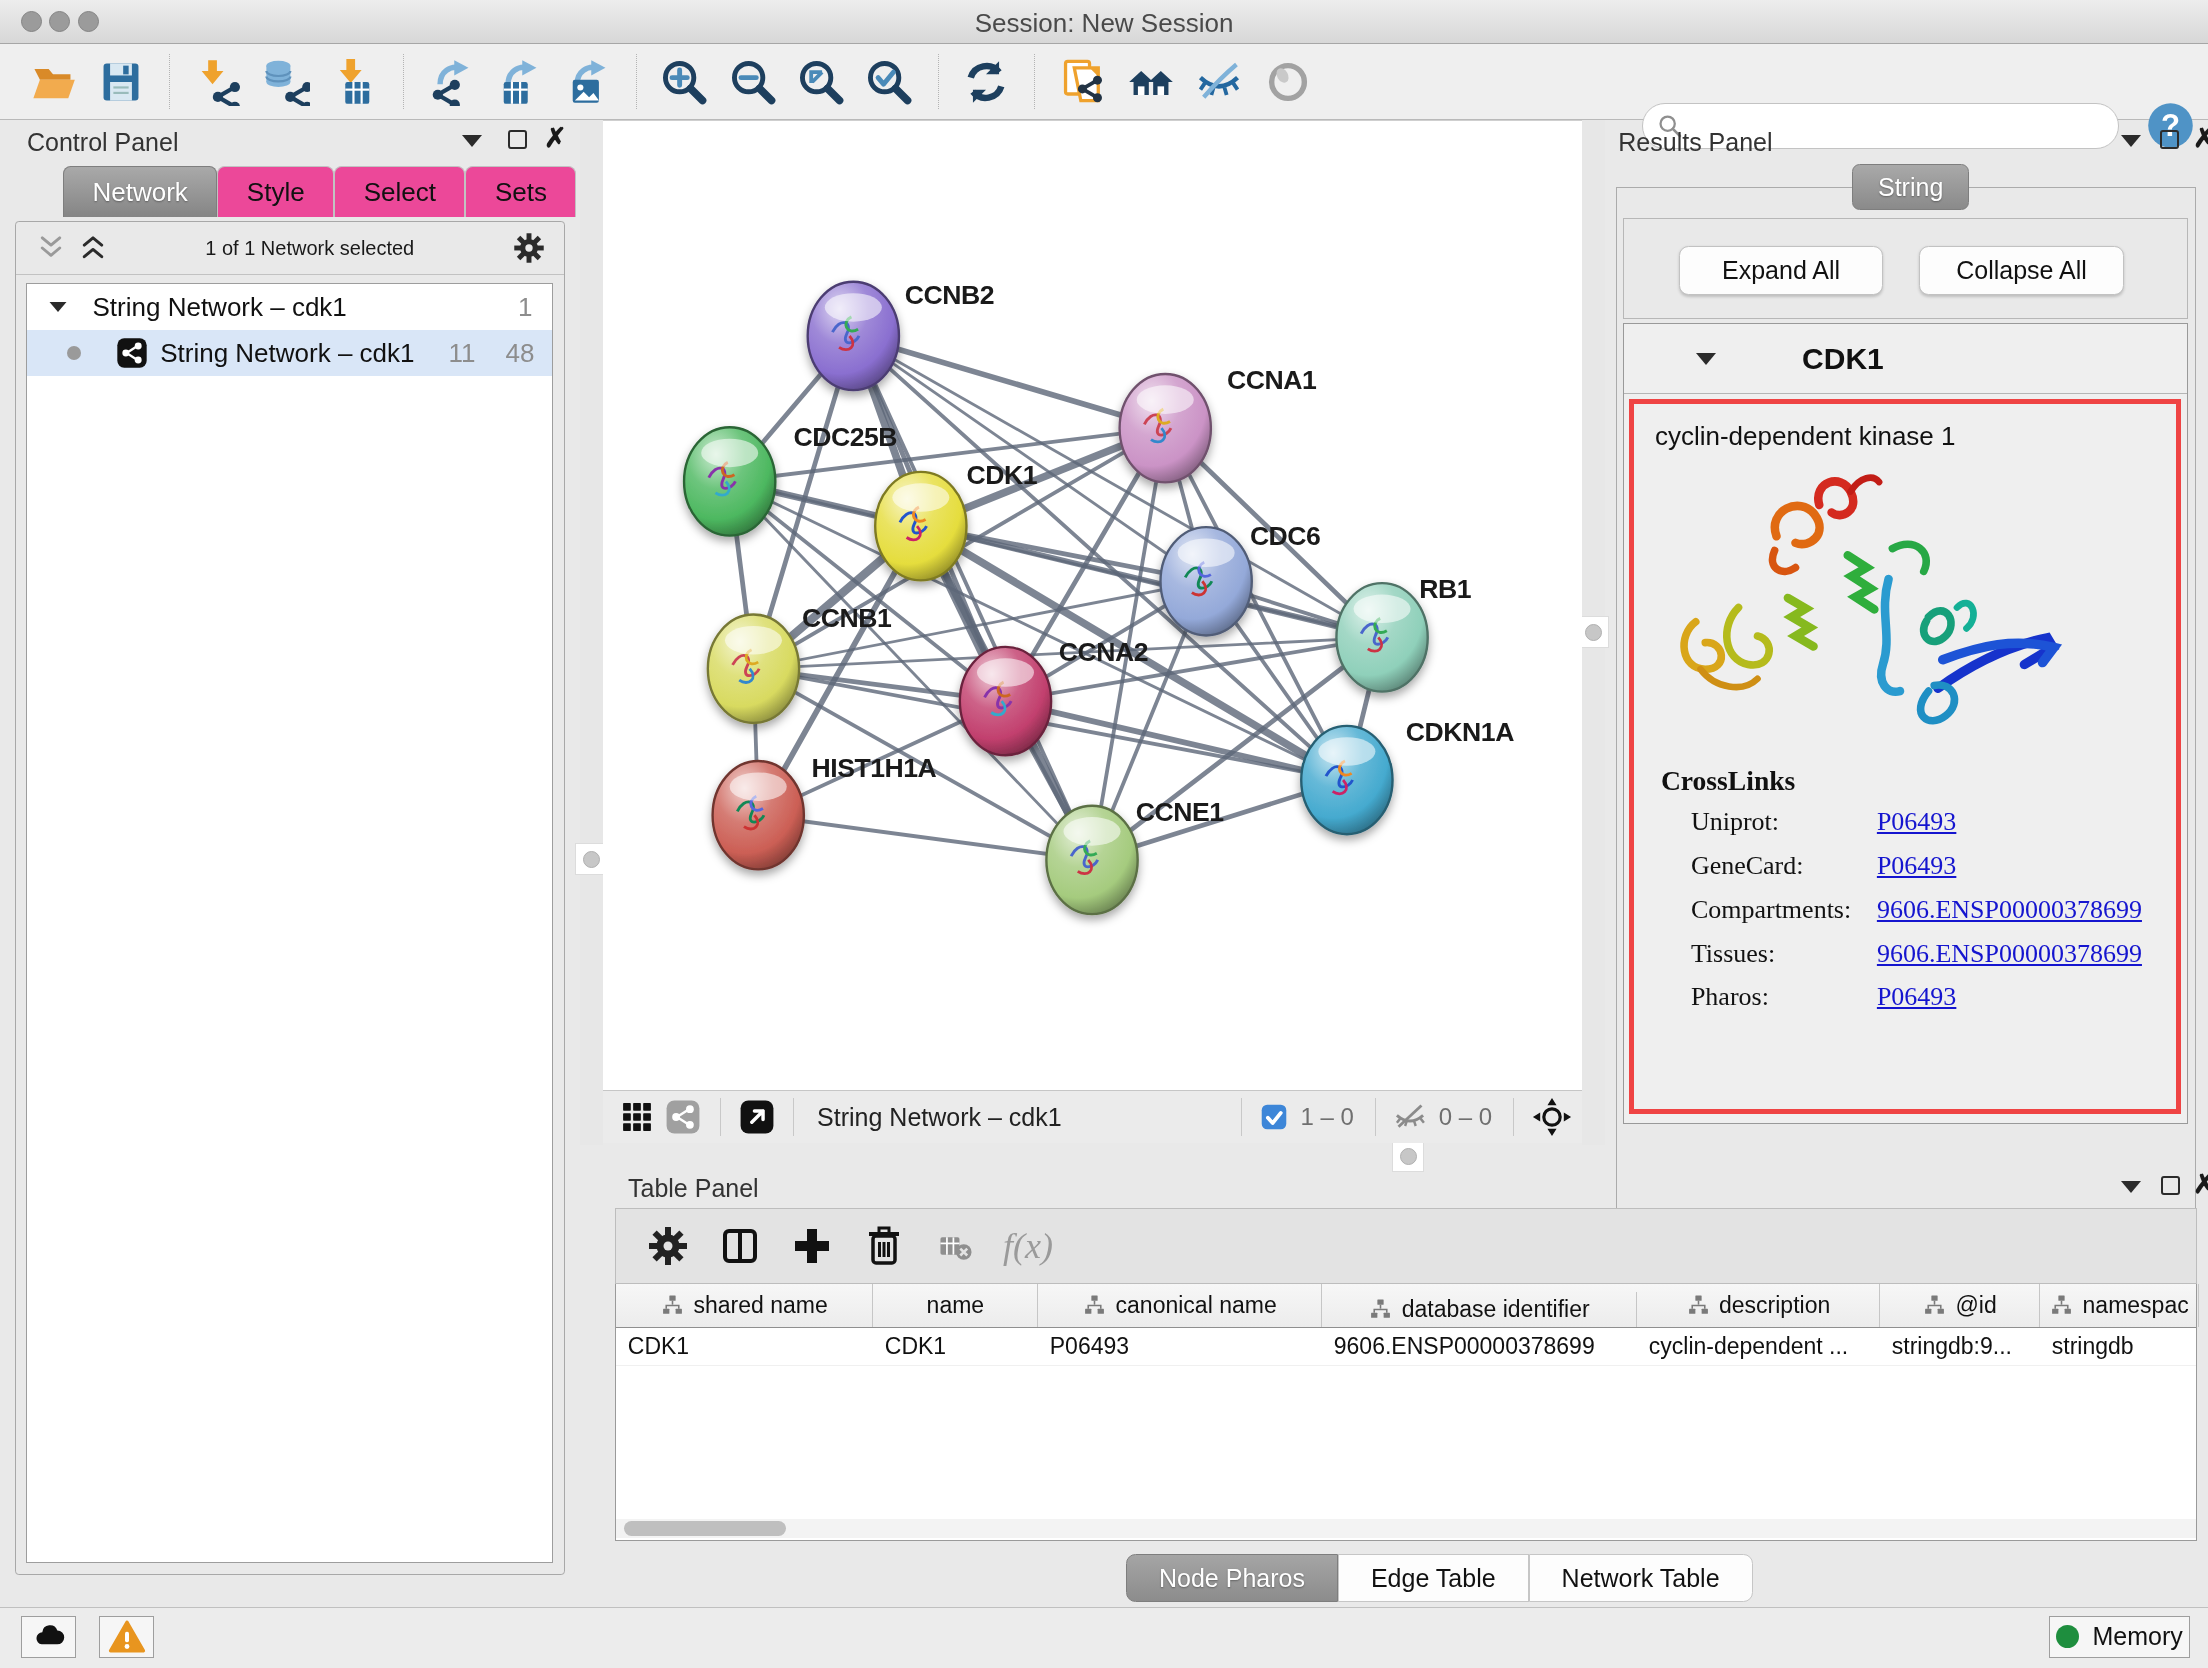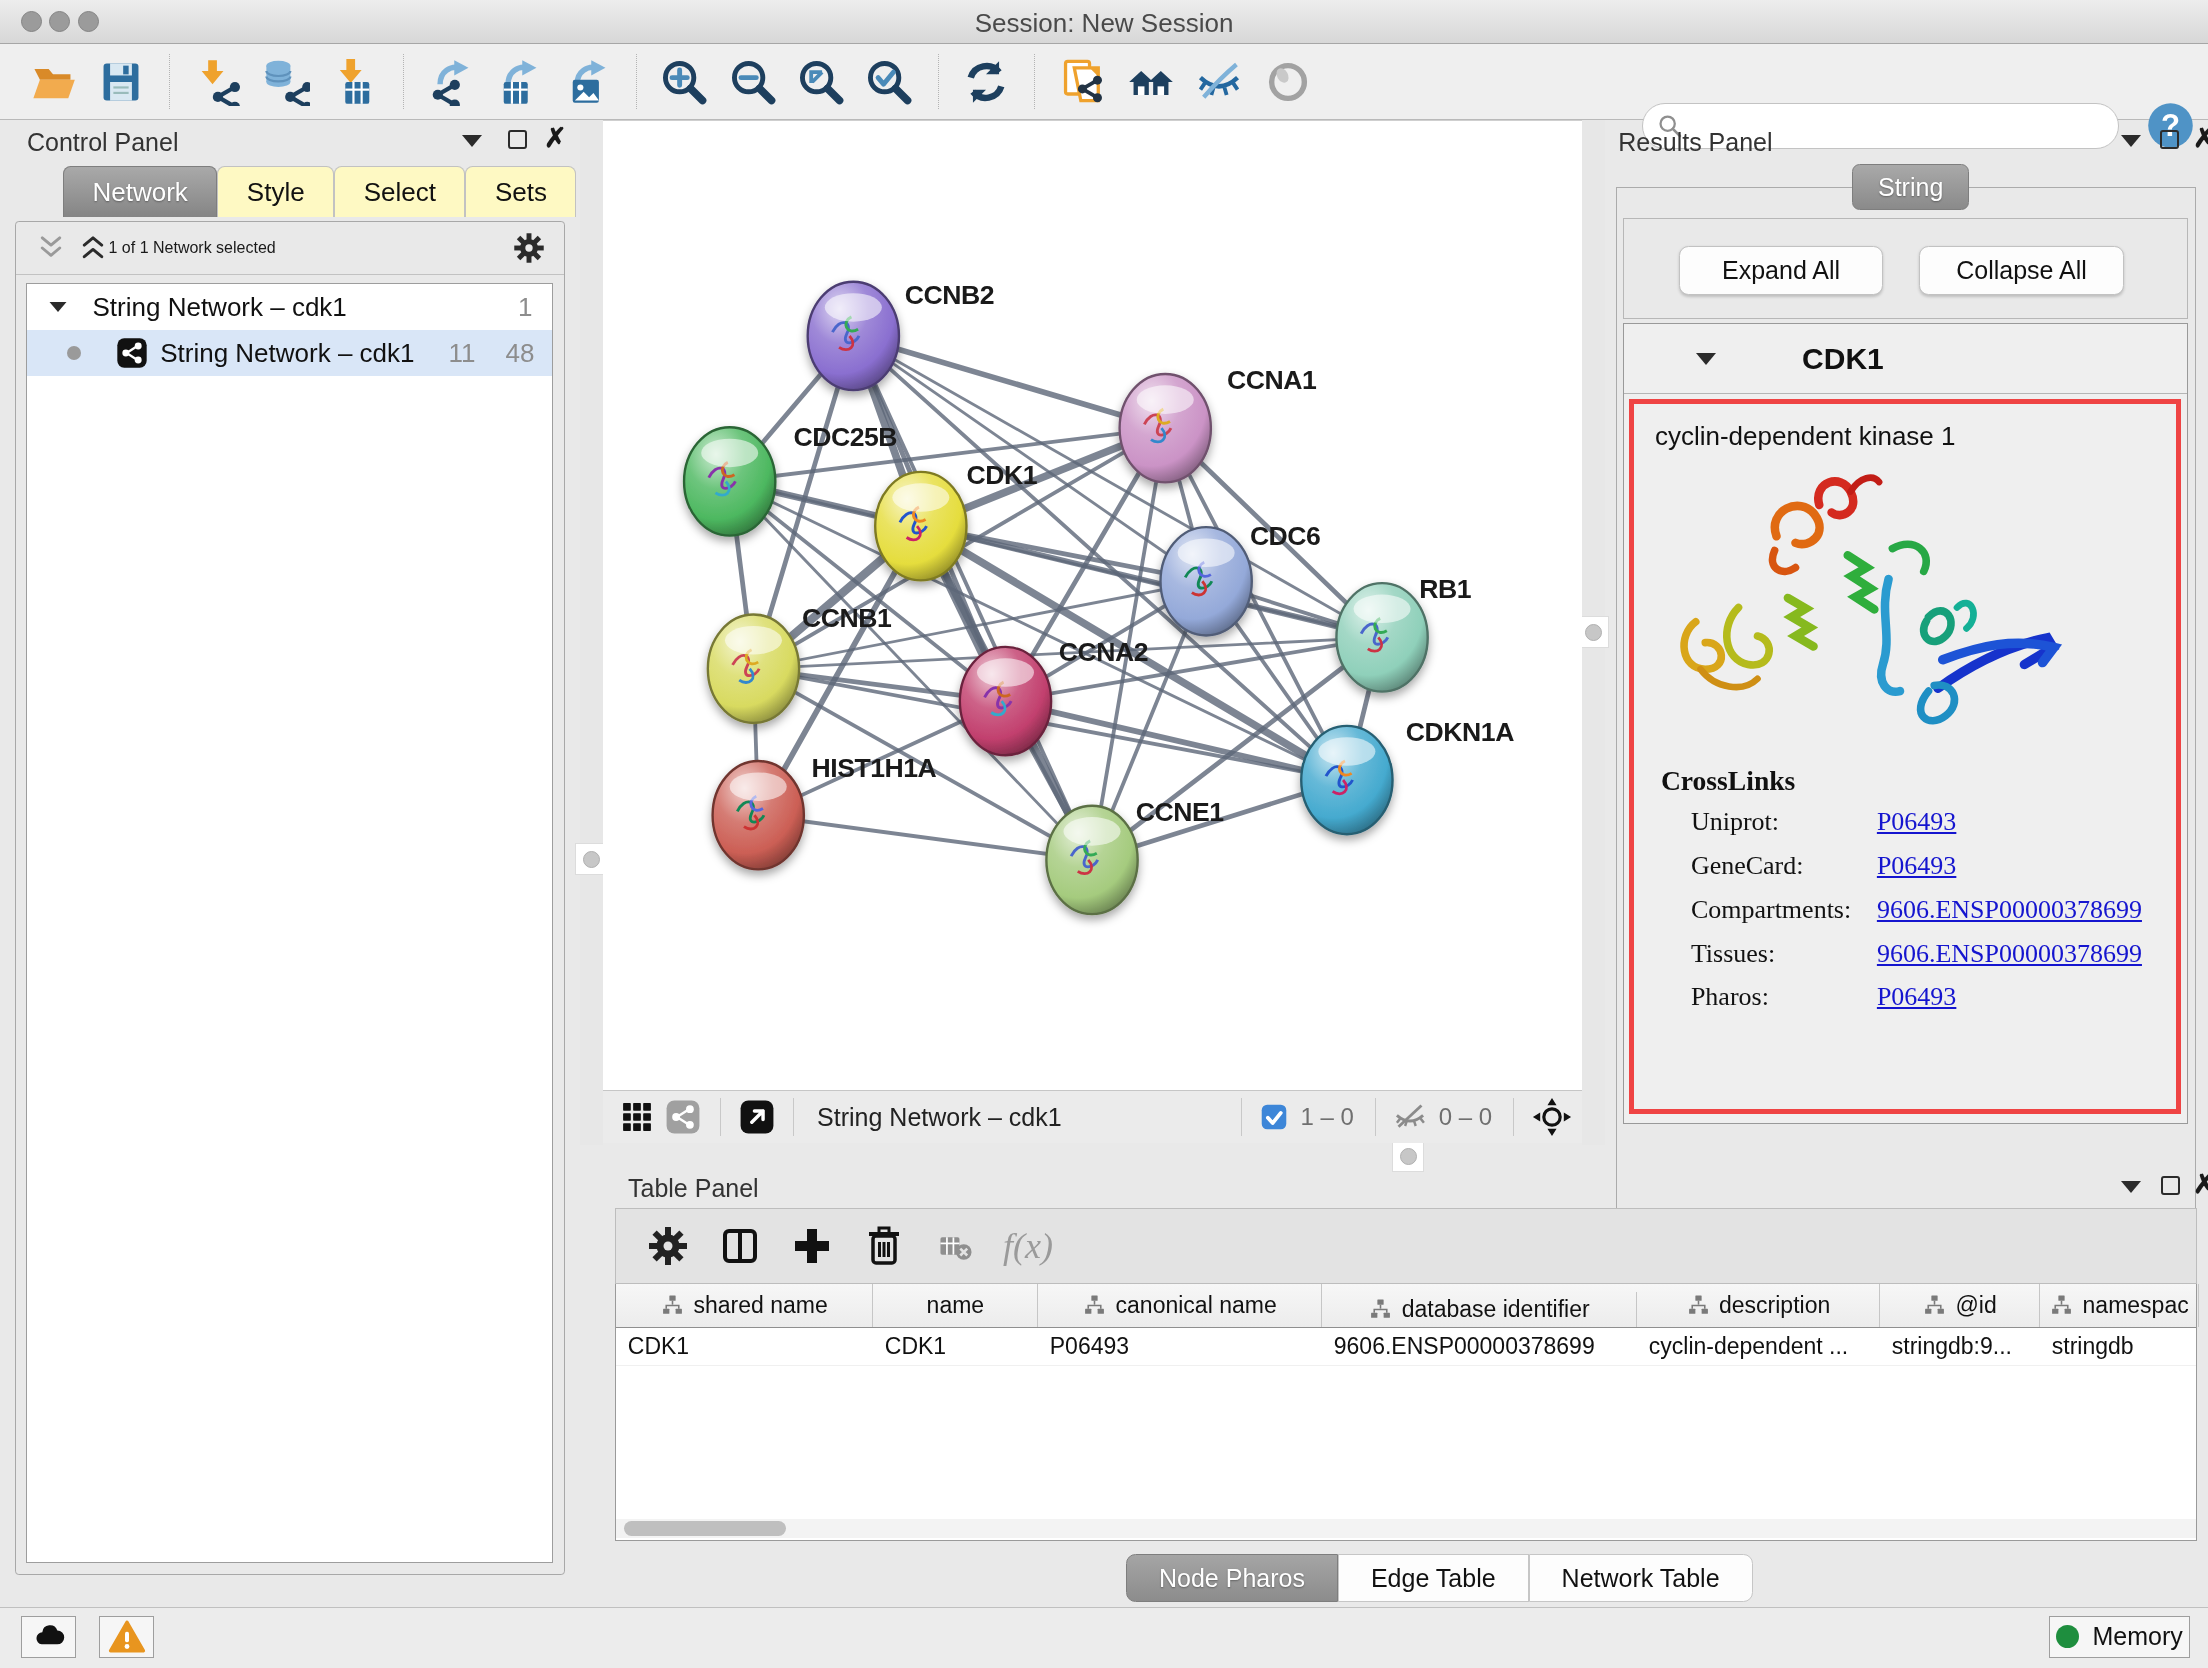--- a/index.html
+++ b/index.html
@@ -32,28 +32,28 @@
   .triangle-down { display:inline-block; width:0; height:0; border-left:10.5px solid transparent;
     border-right:10.5px solid transparent; border-top:12.4px solid #2b2b2b; }
   .sq { display:inline-block; width:19px; height:19px; border:2.9px solid #2b2b2b; border-radius:2.9px; }
   .xx { font-size:27px; font-weight:700; color:#1a1a1a; }
 
   
   .control-panel { left:0; top:120px; width:580px; height:1488px; background:#e9e9e9; }
   .cp-header { position:absolute; left:0; top:0; width:100%; height:42px; }
   .cp-tabs { position:absolute; left:63px; top:46px; height:51px; display:flex; }
   .cp-tab { height:51px; padding:0 28.5px; display:flex; align-items:center; font-size:26px;
-    background:#fef9c3; border:1px solid #c2c2c2; border-bottom:none; border-radius:7.6px 7.6px 0 0; color:#111; }
+    background:#ec4899; border:1px solid #c2c2c2; border-bottom:none; border-radius:7.6px 7.6px 0 0; color:#111; }
   .cp-tab.sel { background:linear-gradient(#a9a9a9,#858585); color:#fff; border-color:#7e7e7e;
     text-shadow:0 1px 1.9px rgba(0,0,0,.35); }
   .cp-box { position:absolute; left:15px; top:101px; width:550px; height:1354px;
     border:1.9px solid #a8a8a8; border-radius:3.8px; background:#e9e9e9; }
   .cp-bar { position:absolute; left:0; top:0; width:100%; height:53px; border-bottom:1px solid #c2c2c2;
     display:flex; align-items:center; }
-  .cp-bar-text { flex:1; text-align:left; font-size:16px; color:#1a1a1a; }
+  .cp-bar-text { flex:1; text-align:center; font-size:20px; color:#1a1a1a; }
   .cp-tree { position:absolute; left:9.5px; top:61px; width:527px; height:1280px; background:#fff;
     border:1.9px solid #9d9d9d; }
   .tree-row { position:relative; height:46px; display:flex; align-items:center; font-size:26px; color:#111; }
   .tree-count { color:#8d8d8d; }
 
   
   .split-band-v { top:120px; width:23px; height:1025px; background:#e7e7e7; }
   .handle-box { position:absolute; width:32px; height:32px; background:#fff; border:1px solid #dcdcdc;
     display:flex; align-items:center; justify-content:center; }
   .handle-dot { width:17px; height:17px; border-radius:50%; background:#c7c7c7; border:1px solid #b0b0b0; }

